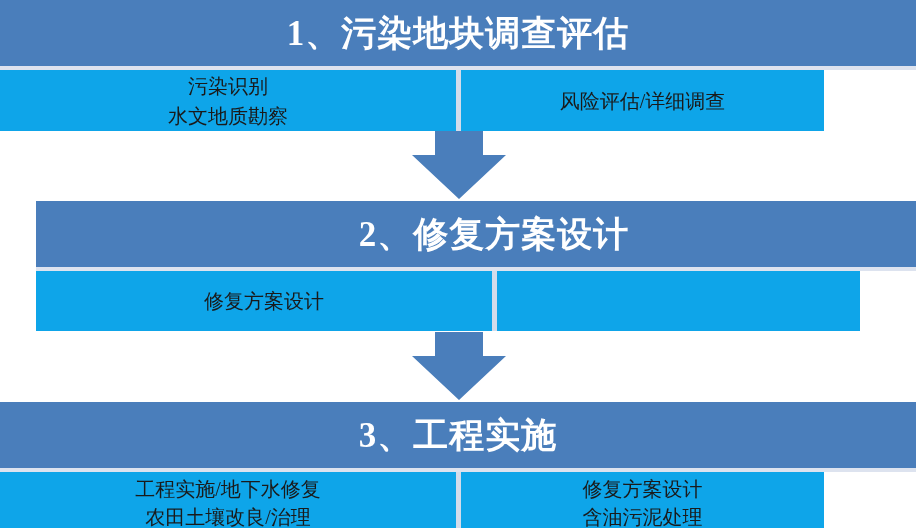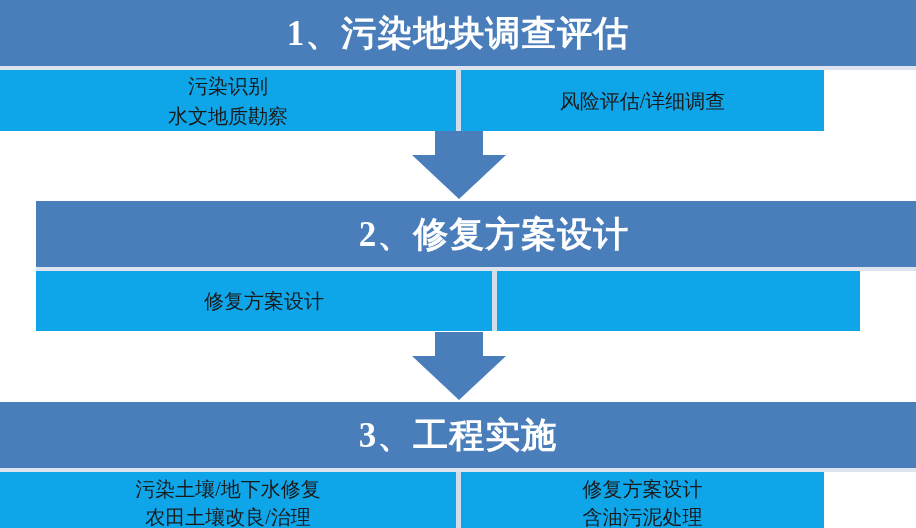--- a/index.html
+++ b/index.html
@@ -164,21 +164,21 @@
     </svg>
   </div>
 
   <div class="stage" id="stage-3">
     <div class="stage-header">
       <div class="stage-header-title">3、工程实施</div>
     </div>
     <div class="stage-gap"></div>
     <div class="stage-body h1">
       <div class="body-col left">
-        <div class="body-line tight">污染土壤/地下水修复</div>
+        <div class="body-line tight">工程实施/地下水修复</div>
         <div class="body-line tight">农田土壤改良/治理</div>
       </div>
       <div class="col-divider"></div>
       <div class="body-col right">
         <div class="body-line tight">修复方案设计</div>
         <div class="body-line tight">含油污泥处理</div>
       </div>
     </div>
   </div>
 

